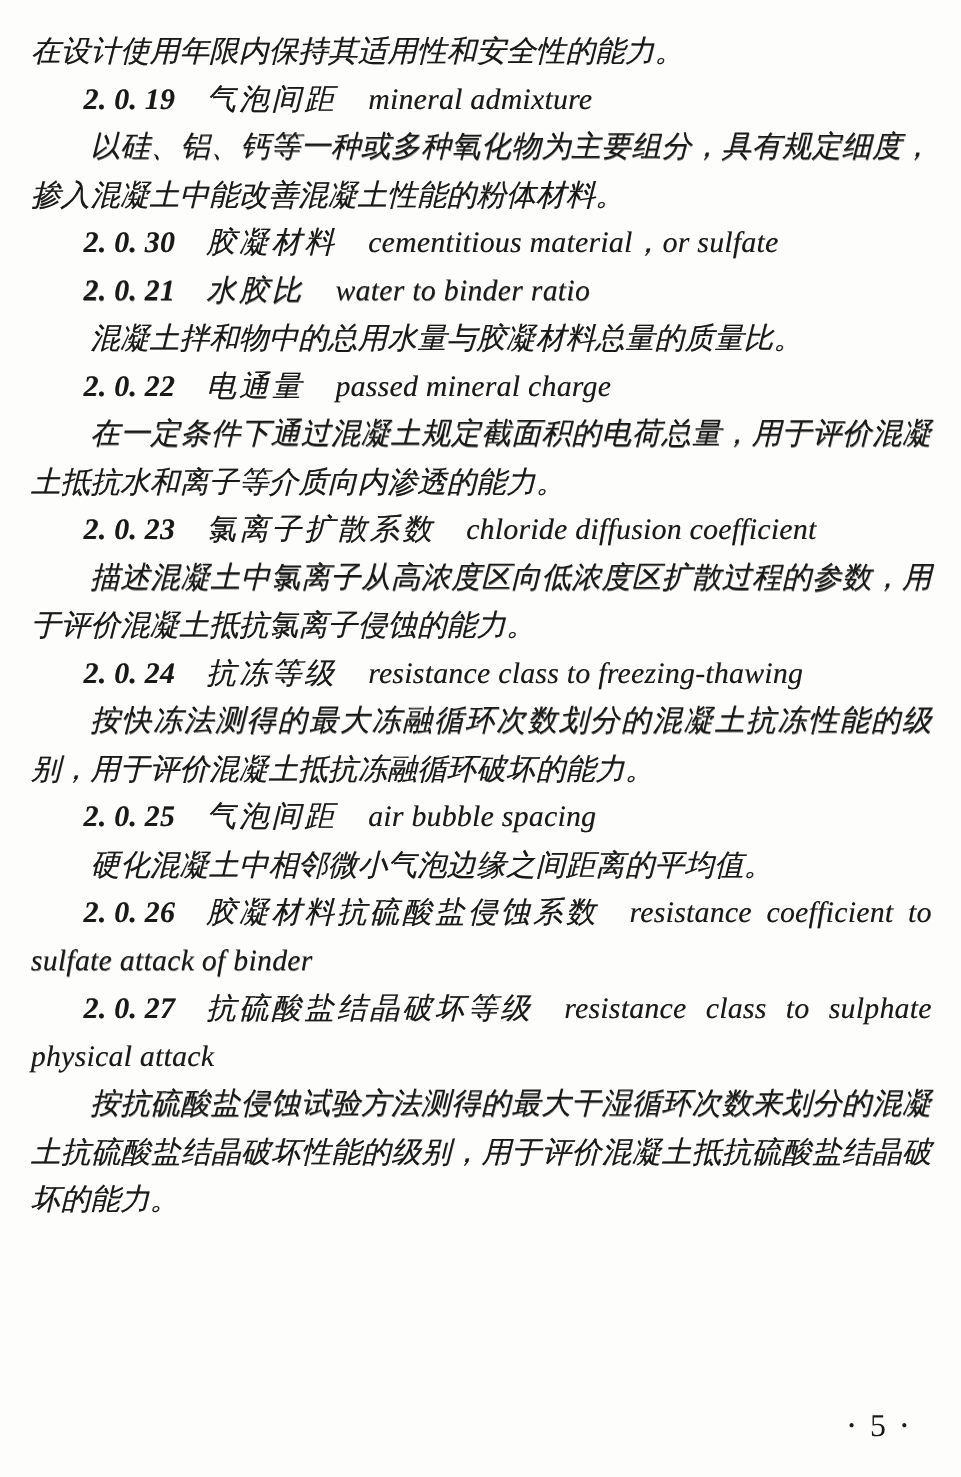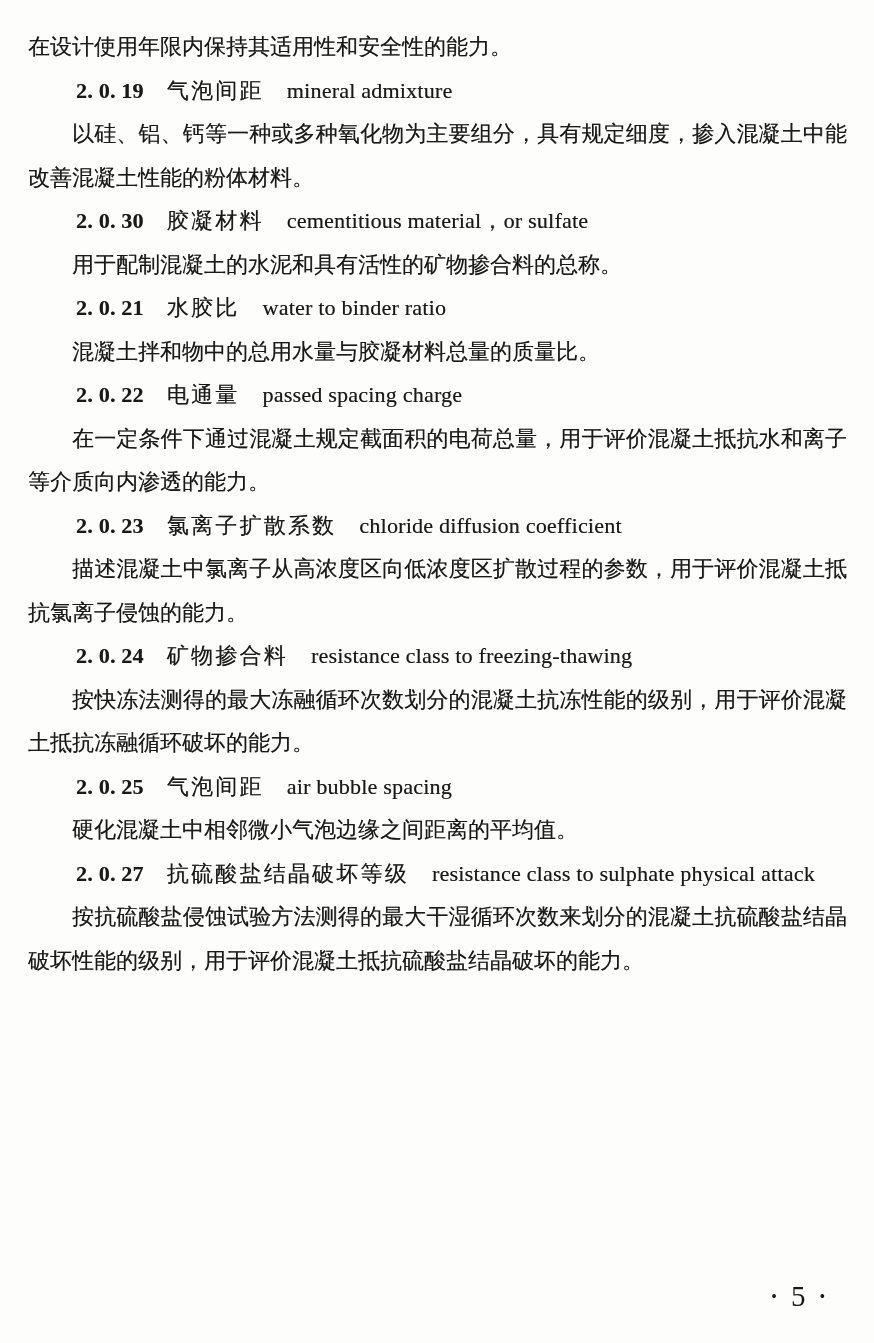--- a/index.html
+++ b/index.html
@@ -15,23 +15,24 @@
     background: #fdfdfb;
     color: #191919;
     font-family: "Liberation Serif", "DejaVu Serif", serif;
     box-sizing: border-box;
     padding: 25px 27px 0 28px;
     overflow: hidden;
     text-shadow: 0.3px 0.3px 0 rgba(20,20,20,0.55);
   }
   .para {
     margin: 0;
-    font-size: 22px;
+    font-size: 27px;
     line-height: 43.5px;
     text-align: justify;
+    font-style: italic;
   }
   .para.definition {
     text-indent: 2em;
   }
   .term-heading .term-num {
     display: inline-block;
     font-weight: bold;
     white-space: pre;
     margin-right: 1.05em;
     letter-spacing: 0.01em;
@@ -66,36 +67,36 @@
 <body>
 
 <div class="page">
 
   <p class="para">在设计使用年限内保持其适用性和安全性的能力。</p>
 
   <p class="para term-heading"><span class="term-num">2. 0. 19</span><span class="term-zh">气泡间距</span><span class="term-en">mineral admixture</span></p>
   <p class="para definition">以硅、铝、钙等一种或多种氧化物为主要组分，具有规定细度，掺入混凝土中能改善混凝土性能的粉体材料。</p>
 
   <p class="para term-heading"><span class="term-num">2. 0. 30</span><span class="term-zh">胶凝材料</span><span class="term-en">cementitious material，or sulfate</span></p>
-  <p class="para definition">用于配制混凝土的水泥和具有活性的矿物掺合料的总称。</p>
 
   <p class="para term-heading"><span class="term-num">2. 0. 21</span><span class="term-zh">水胶比</span><span class="term-en">water to binder ratio</span></p>
   <p class="para definition">混凝土拌和物中的总用水量与胶凝材料总量的质量比。</p>
 
-  <p class="para term-heading"><span class="term-num">2. 0. 22</span><span class="term-zh">电通量</span><span class="term-en">passed spacing charge</span></p>
+  <p class="para term-heading"><span class="term-num">2. 0. 22</span><span class="term-zh">电通量</span><span class="term-en">passed mineral charge</span></p>
   <p class="para definition">在一定条件下通过混凝土规定截面积的电荷总量，用于评价混凝土抵抗水和离子等介质向内渗透的能力。</p>
 
   <p class="para term-heading"><span class="term-num">2. 0. 23</span><span class="term-zh">氯离子扩散系数</span><span class="term-en">chloride diffusion coefficient</span></p>
   <p class="para definition">描述混凝土中氯离子从高浓度区向低浓度区扩散过程的参数，用于评价混凝土抵抗氯离子侵蚀的能力。</p>
 
-  <p class="para term-heading"><span class="term-num">2. 0. 24</span><span class="term-zh">矿物掺合料</span><span class="term-en">resistance class to freezing-thawing</span></p>
+  <p class="para term-heading"><span class="term-num">2. 0. 24</span><span class="term-zh">抗冻等级</span><span class="term-en">resistance class to freezing-thawing</span></p>
   <p class="para definition">按快冻法测得的最大冻融循环次数划分的混凝土抗冻性能的级别，用于评价混凝土抵抗冻融循环破坏的能力。</p>
 
   <p class="para term-heading"><span class="term-num">2. 0. 25</span><span class="term-zh">气泡间距</span><span class="term-en">air bubble spacing</span></p>
   <p class="para definition">硬化混凝土中相邻微小气泡边缘之间距离的平均值。</p>
 
+  <p class="para term-heading"><span class="term-num">2. 0. 26</span><span class="term-zh">胶凝材料抗硫酸盐侵蚀系数</span><span class="term-en">resistance coefficient to sulfate attack of binder</span></p>
 
   <p class="para term-heading"><span class="term-num">2. 0. 27</span><span class="term-zh">抗硫酸盐结晶破坏等级</span><span class="term-en">resistance class to sulphate physical attack</span></p>
   <p class="para definition">按抗硫酸盐侵蚀试验方法测得的最大干湿循环次数来划分的混凝土抗硫酸盐结晶破坏性能的级别，用于评价混凝土抵抗硫酸盐结晶破坏的能力。</p>
 
   <div class="page-number"><span class="dot">•</span><span class="num">5</span><span class="dot">•</span></div>
 
 </div>
 
 </body></html>

